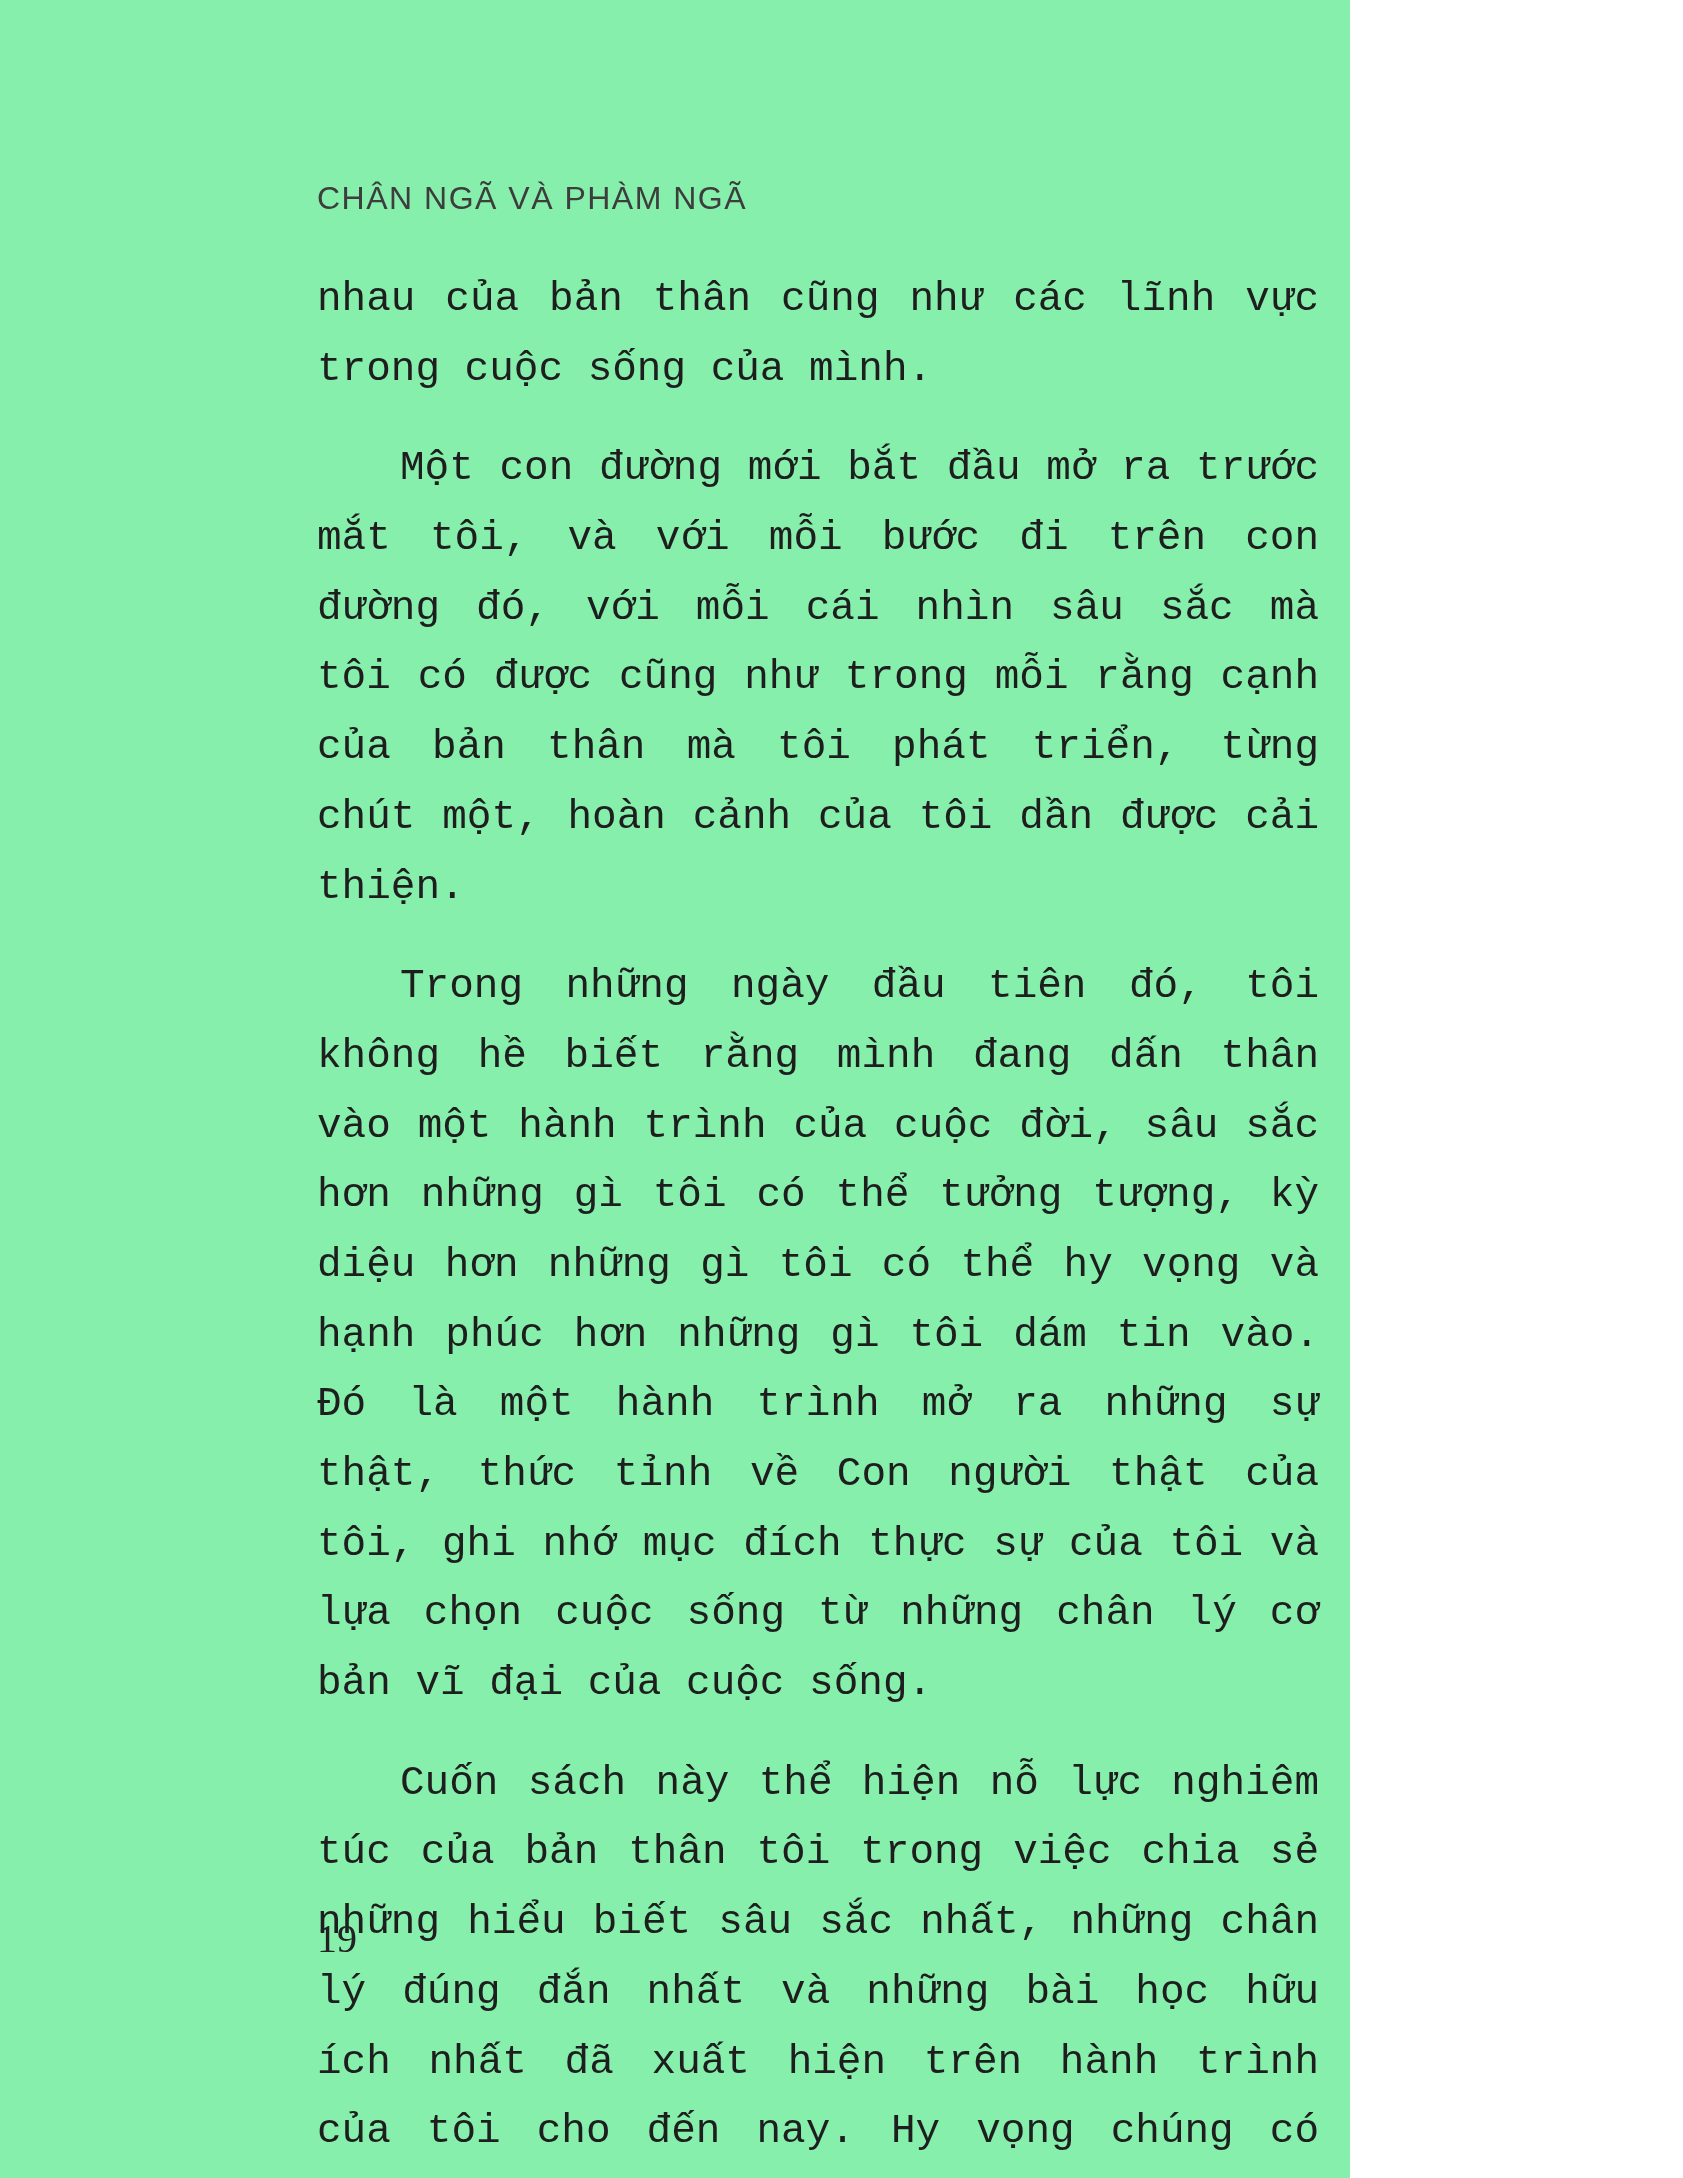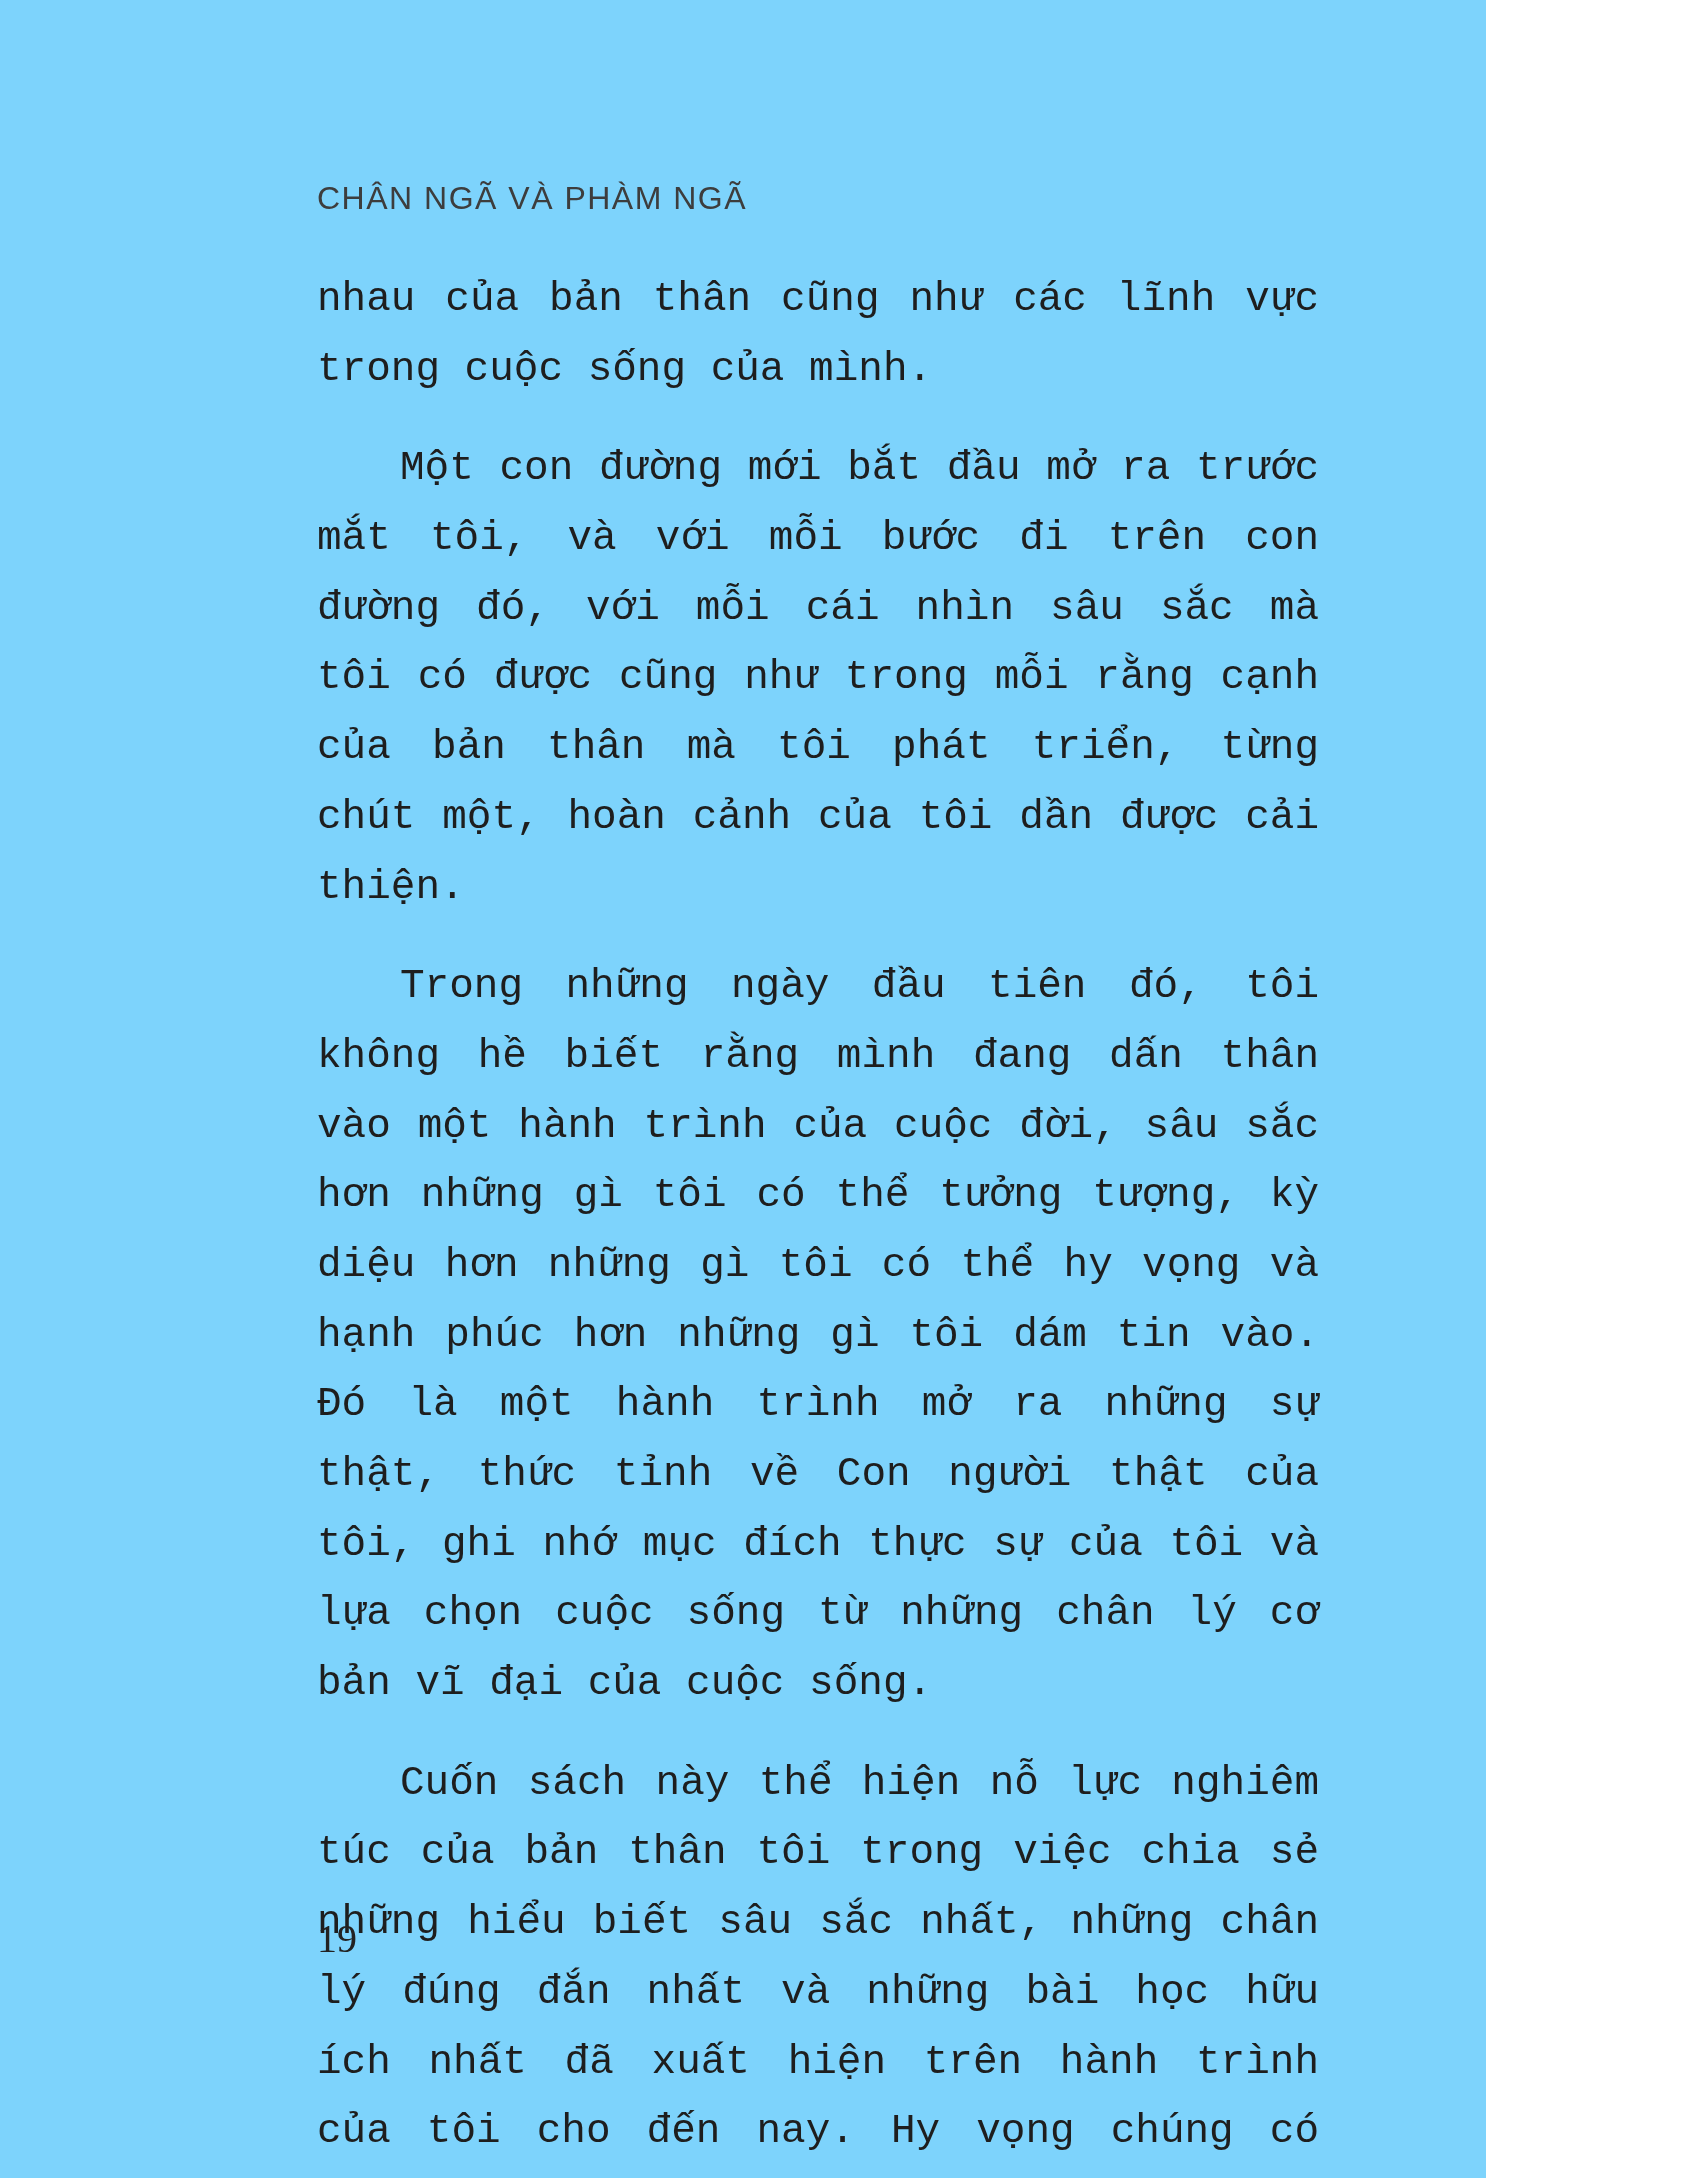--- a/index.html
+++ b/index.html
@@ -2,23 +2,23 @@
 <html><head>
 <meta charset="utf-8">
 <style>
   html, body {
     margin: 0;
     padding: 0;
     background: #ffffff;
   }
   .page {
     position: relative;
-    width: 1486px;
+    width: 1350px;
     height: 2178px;
-    background: #7dd3fc;
+    background: #86efac;
     overflow: hidden;
   }
   .content {
     position: absolute;
     left: 317px;
     top: 180px;
     width: 1002px;
   }
   .running-header {
     font-family: "Liberation Sans", "DejaVu Sans", sans-serif;

